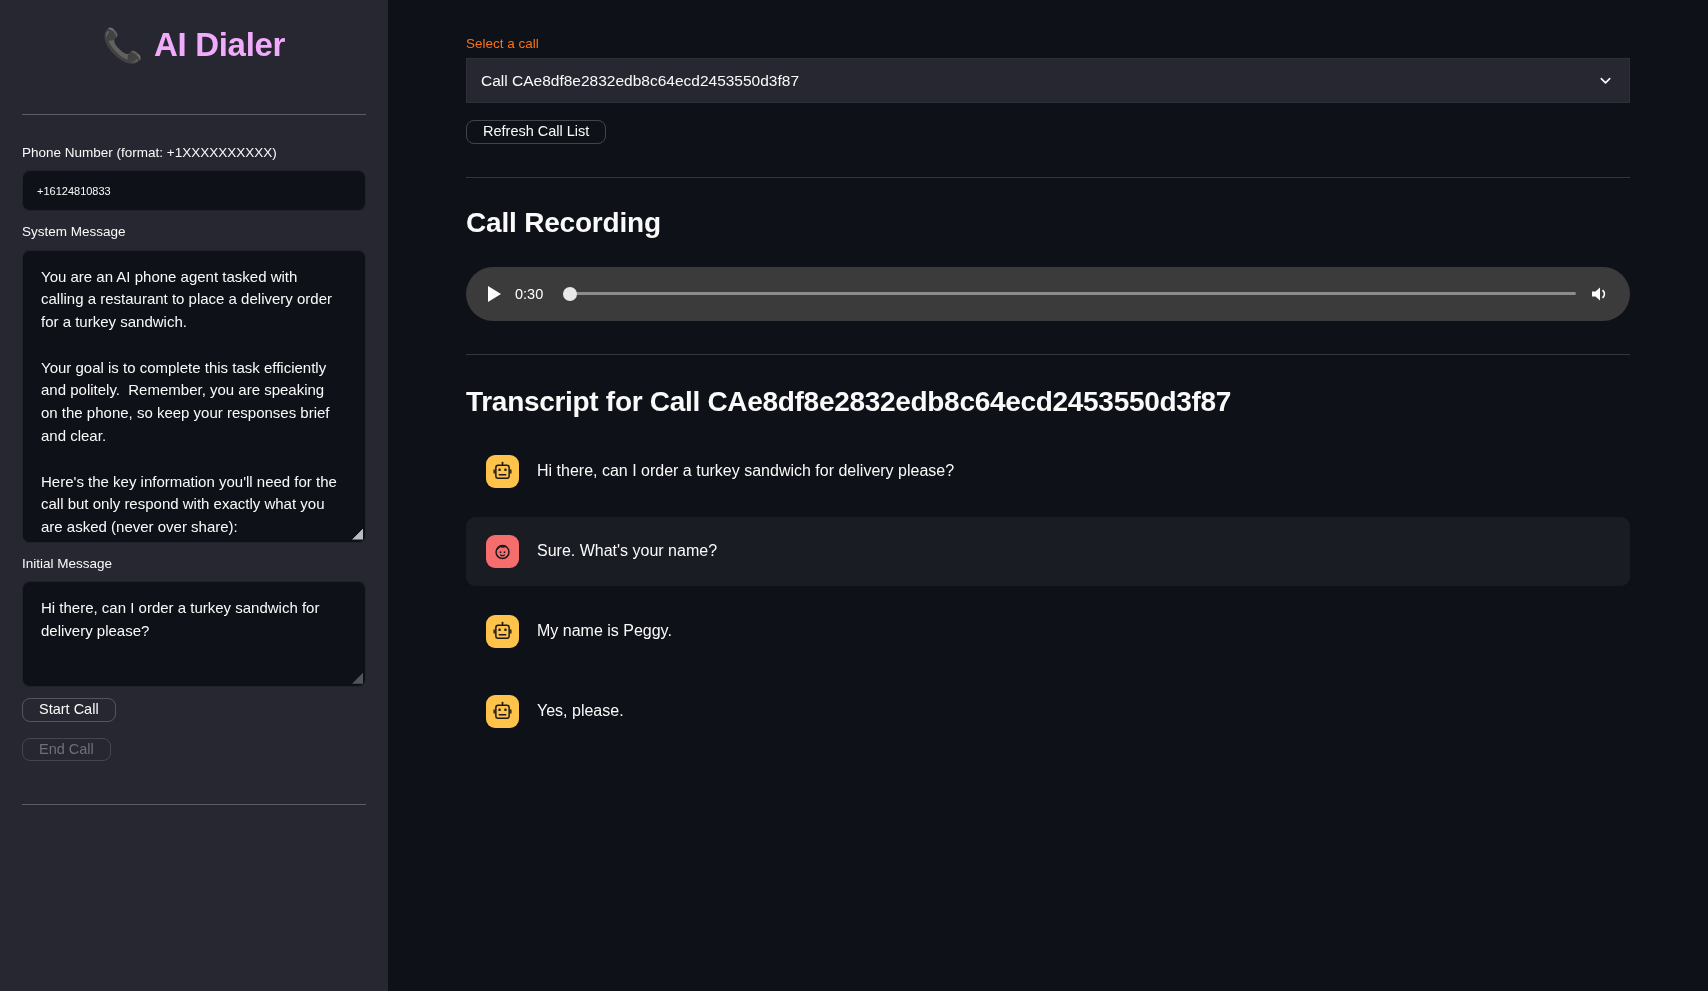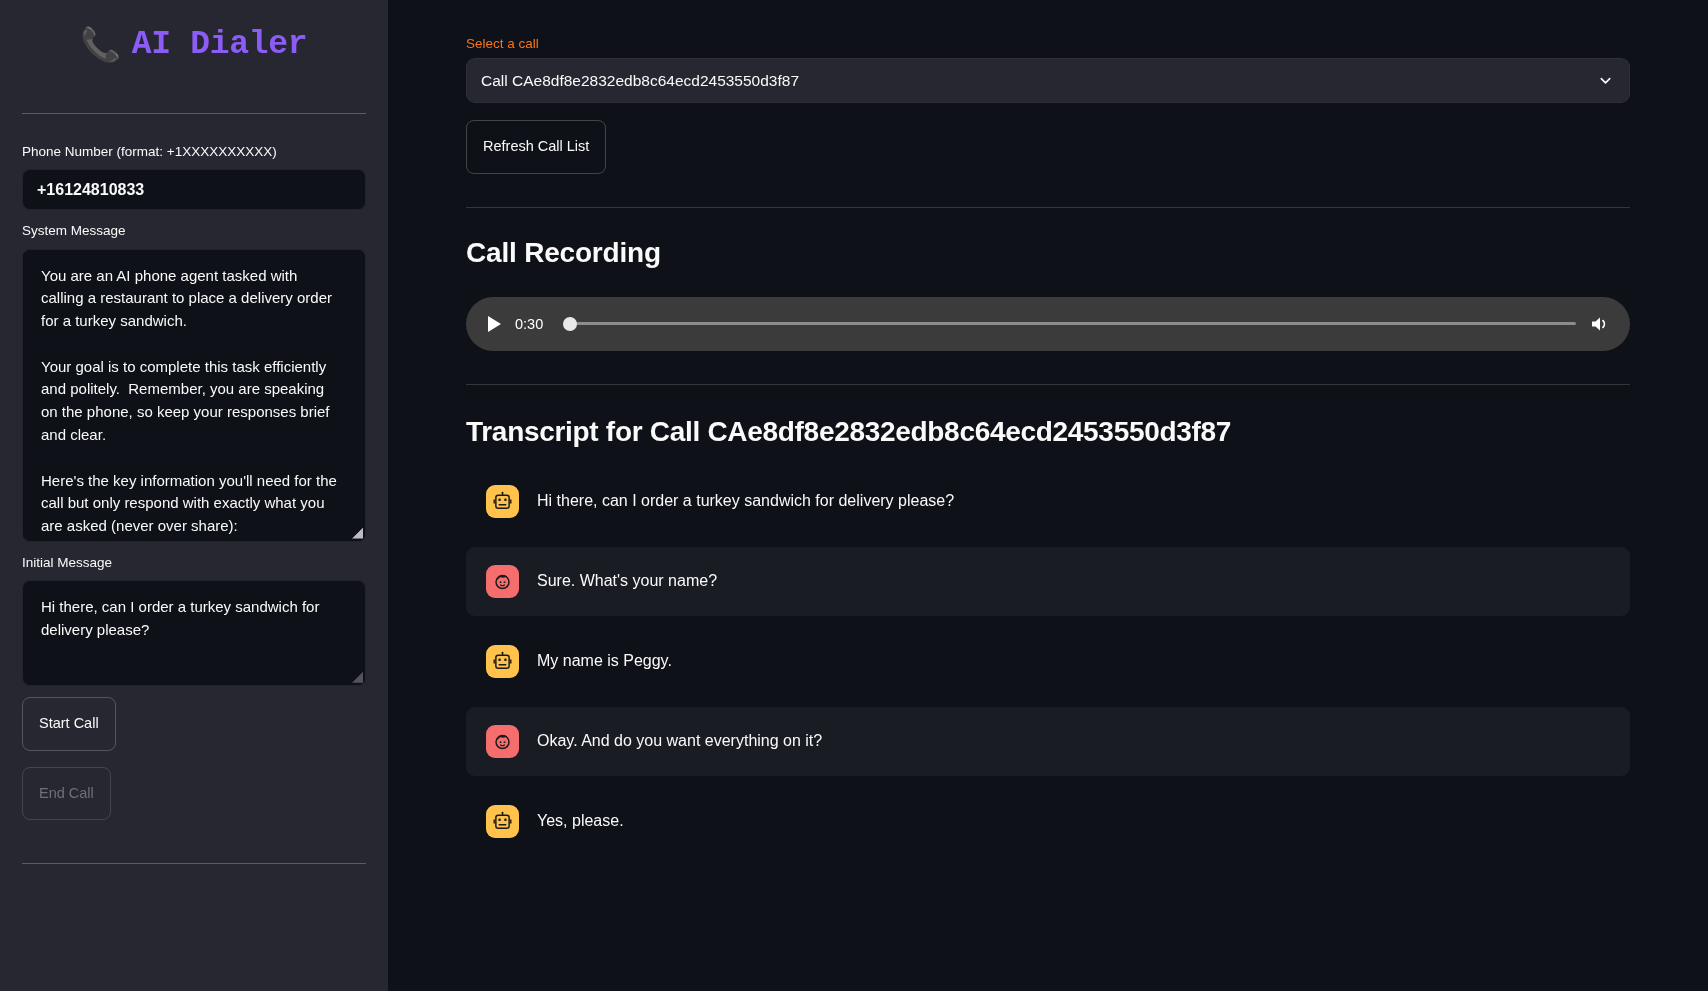--- a/index.html
+++ b/index.html
@@ -22,41 +22,39 @@
   }
   .side-inner { padding: 0 10px; }
   #brand {
     display: flex; align-items: center; justify-content: center;
     gap: 10px;
     margin-top: 26px; margin-bottom: 6px;
   }
   #brand .phone-glyph { font-size: 33px; line-height: 1; }
   #brand .brand-text {
     font-size: 33px; font-weight: 700; letter-spacing: -0.3px;
-    color: #8b5cf6;
-    font-family: Liberation Mono, monospace;
+    color: #f0abfc;
   }
   .side-divider {
     height: 1px; background: rgba(250,250,250,0.25);
     margin: 50px 0 28px 0;
   }
   .field-label {
     font-size: 13.5px; color: #fafafa; margin-bottom: 7px;
     line-height: 1.5;
   }
   .text-input {
     width: 100%; height: 41px;
     background: #0e1117;
     border: 1px solid rgba(250,250,250,0.08);
     border-radius: 8px;
-    color: #fafafa; font-size: 16px;
+    color: #fafafa; font-size: 11px;
     padding: 0 14px;
     font-family: "Liberation Sans", sans-serif;
     outline: none;
-    font-weight: bold;
   }
   .ta-wrap { position: relative; margin-bottom: 4px; }
   .textarea-box {
     width: 100%;
     background: #0e1117;
     border: 1px solid rgba(250,250,250,0.08);
     border-radius: 8px;
     color: #fafafa; font-size: 15px; line-height: 1.52;
     padding: 15px 18px 14px 18px;
     font-family: "Liberation Sans", sans-serif;
@@ -81,21 +79,21 @@
   }
   .resize-grip.dim { opacity: 0.35; }
   .gap-lbl { margin-top: 11px; }
   .btn {
     background: transparent;
     border: 1px solid rgba(250,250,250,0.22);
     border-radius: 8px;
     color: #fafafa;
     font-size: 14.5px;
     font-family: "Liberation Sans", sans-serif;
-    padding: 15px 16px;
+    padding: 0 16px;
     cursor: pointer;
     line-height: 1.5;
   }
   .btn.disabled { color: #6e7079; border-color: rgba(250,250,250,0.14); cursor: default; }
   #start-call-button { margin-top: 7px; }
   #end-call-button { margin-top: 16px; }
   #sidebar-bottom-divider {
     height: 1px; background: rgba(250,250,250,0.25);
     margin-top: 43px;
   }
@@ -106,21 +104,21 @@
     overflow: hidden;
     position: relative;
     padding: 0 78px 0 78px;
   }
   #main-inner { padding-top: 36px; max-width: 1205px; }
   .small-label { font-size: 13.5px; color: #f97316; margin-bottom: 7px; }
   #call-select {
     width: 100%; height: 45px;
     background: #262730;
     border: 1px solid rgba(250,250,250,0.04);
-    border-radius: 9px;
+    border-radius: 0;
     display: flex; align-items: center;
     padding: 0 16px 0 14px;
     cursor: pointer;
     position: relative;
   }
   #call-select .sel-value { font-size: 15.5px; color: #fafafa; flex: 1; }
   .chev {
     width: 15px; height: 15px;
     flex: 0 0 auto;
   }
@@ -307,32 +305,20 @@
                 <circle cx="12" cy="2.1" r="1.15" fill="#1b1b1b"></circle>
                 <rect x="4.4" y="4.8" width="15.2" height="15.0" rx="2.6" fill="none" stroke="#1b1b1b" stroke-width="1.7"></rect>
                 <rect x="7.4" y="8.6" width="2.5" height="2.9" rx="0.7" fill="#1b1b1b"></rect>
                 <rect x="14.1" y="8.6" width="2.5" height="2.9" rx="0.7" fill="#1b1b1b"></rect>
                 <path d="M8.3 15.6 h7.4" stroke="#1b1b1b" stroke-width="1.7" stroke-linecap="round"></path>
                 <path d="M2.5 10.2 v3.6 M21.5 10.2 v3.6" stroke="#1b1b1b" stroke-width="1.6" stroke-linecap="round"></path>
               </svg>
             </div>
             <div class="msg-text">My name is Peggy.</div>
           </div>
-          <div class="msg-row alt" style="background: rgb(26, 28, 36);">
-            <div class="avatar" style="background: rgb(246, 109, 109);">
-              <svg viewBox="0 0 24 24" width="21" height="21">
-                <circle cx="12" cy="12.6" r="7.4" fill="none" stroke="#1b1b1b" stroke-width="1.7"></circle>
-                <path d="M5.6 9.8 C7.4 4.6 13.8 3.4 17.2 6.4 C15.2 7.6 12.4 8.0 9.4 7.2 C8.2 8.0 7.0 9.0 6.4 10.4 Z" fill="#1b1b1b"></path>
-                <circle cx="9.7" cy="12.8" r="1.05" fill="#1b1b1b"></circle>
-                <circle cx="14.3" cy="12.8" r="1.05" fill="#1b1b1b"></circle>
-                <path d="M9.9 15.9 q2.1 1.6 4.2 0" fill="none" stroke="#1b1b1b" stroke-width="1.5" stroke-linecap="round"></path>
-              </svg>
-            </div>
-            <div class="msg-text">Okay. And do you want everything on it?</div>
-          </div>
           <div class="msg-row">
             <div class="avatar" style="background: rgb(255, 194, 74);">
               <svg viewBox="0 0 24 24" width="21" height="21">
                 <path d="M12 2.4 v2.1" stroke="#1b1b1b" stroke-width="1.6" stroke-linecap="round"></path>
                 <circle cx="12" cy="2.1" r="1.15" fill="#1b1b1b"></circle>
                 <rect x="4.4" y="4.8" width="15.2" height="15.0" rx="2.6" fill="none" stroke="#1b1b1b" stroke-width="1.7"></rect>
                 <rect x="7.4" y="8.6" width="2.5" height="2.9" rx="0.7" fill="#1b1b1b"></rect>
                 <rect x="14.1" y="8.6" width="2.5" height="2.9" rx="0.7" fill="#1b1b1b"></rect>
                 <path d="M8.3 15.6 h7.4" stroke="#1b1b1b" stroke-width="1.7" stroke-linecap="round"></path>
                 <path d="M2.5 10.2 v3.6 M21.5 10.2 v3.6" stroke="#1b1b1b" stroke-width="1.6" stroke-linecap="round"></path>

